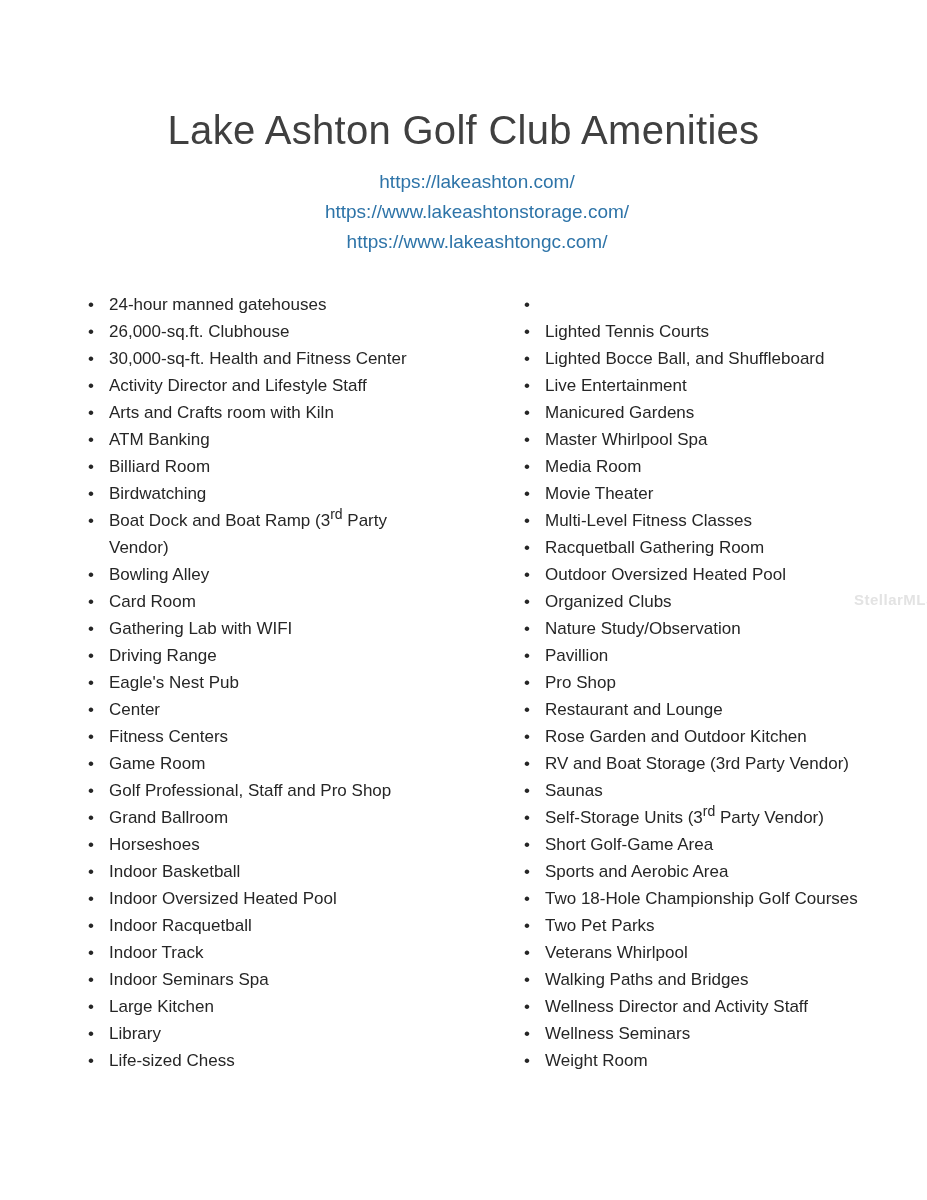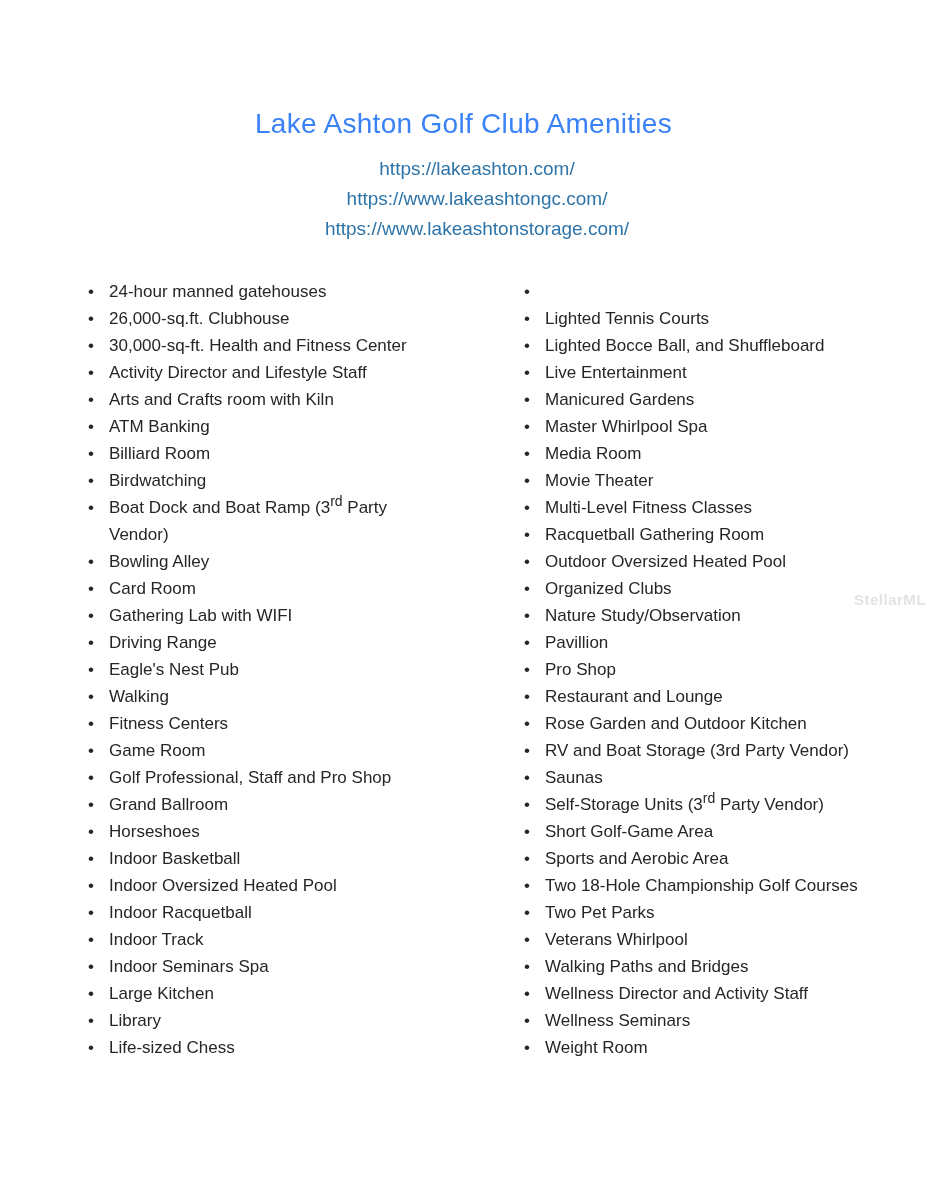--- a/index.html
+++ b/index.html
@@ -13,23 +13,23 @@
     width: 927px;
     height: 1200px;
     background: #ffffff;
     overflow: hidden;
     margin: 0 auto;
   }
   .page-title {
     margin: 0;
     padding-top: 108px;
     text-align: center;
-    font-size: 28px;
+    font-size: 40px;
     font-weight: 400;
-    color: #3b82f6;
+    color: #404040;
     letter-spacing: 0.3px;
   }
   .links {
     margin-top: 14px;
     text-align: center;
     padding-left: 27px;
   }
   .link {
     display: block;
     color: var(--link-color, #2e74a8);
@@ -87,22 +87,22 @@
 </style>
 </head>
 <body>
 
 <div class="page">
 
   <h1 class="page-title">Lake Ashton Golf Club Amenities</h1>
 
   <div class="links">
     <a class="link" href="#">https://lakeashton.com/</a>
+    <a class="link" href="#">https://www.lakeashtonstorage.com/</a>
     <a class="link" href="#">https://www.lakeashtongc.com/</a>
-    <a class="link" href="#">https://www.lakeashtonstorage.com/</a>
   </div>
 
   <div class="columns">
     <ul class="col col-left">
         <li>
           <span class="bullet">•</span>
           <span class="item-text">24-hour manned gatehouses</span>
         </li>
         <li>
           <span class="bullet">•</span>
@@ -151,21 +151,21 @@
         <li>
           <span class="bullet">•</span>
           <span class="item-text">Driving Range</span>
         </li>
         <li>
           <span class="bullet">•</span>
           <span class="item-text">Eagle's Nest Pub</span>
         </li>
         <li>
           <span class="bullet">•</span>
-          <span class="item-text">Walking</span>
+          <span class="item-text">Center</span>
         </li>
         <li>
           <span class="bullet">•</span>
           <span class="item-text">Fitness Centers</span>
         </li>
         <li>
           <span class="bullet">•</span>
           <span class="item-text">Game Room</span>
         </li>
         <li>

